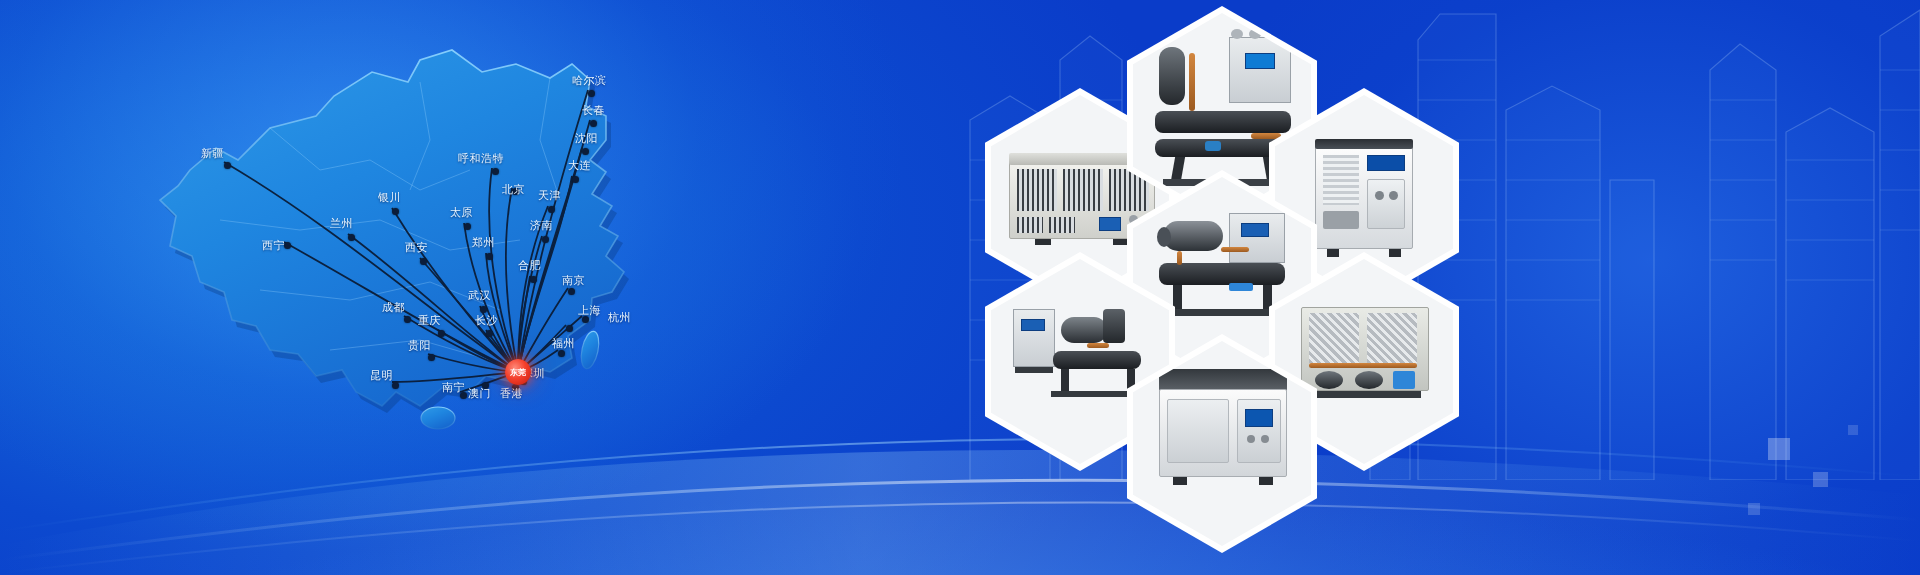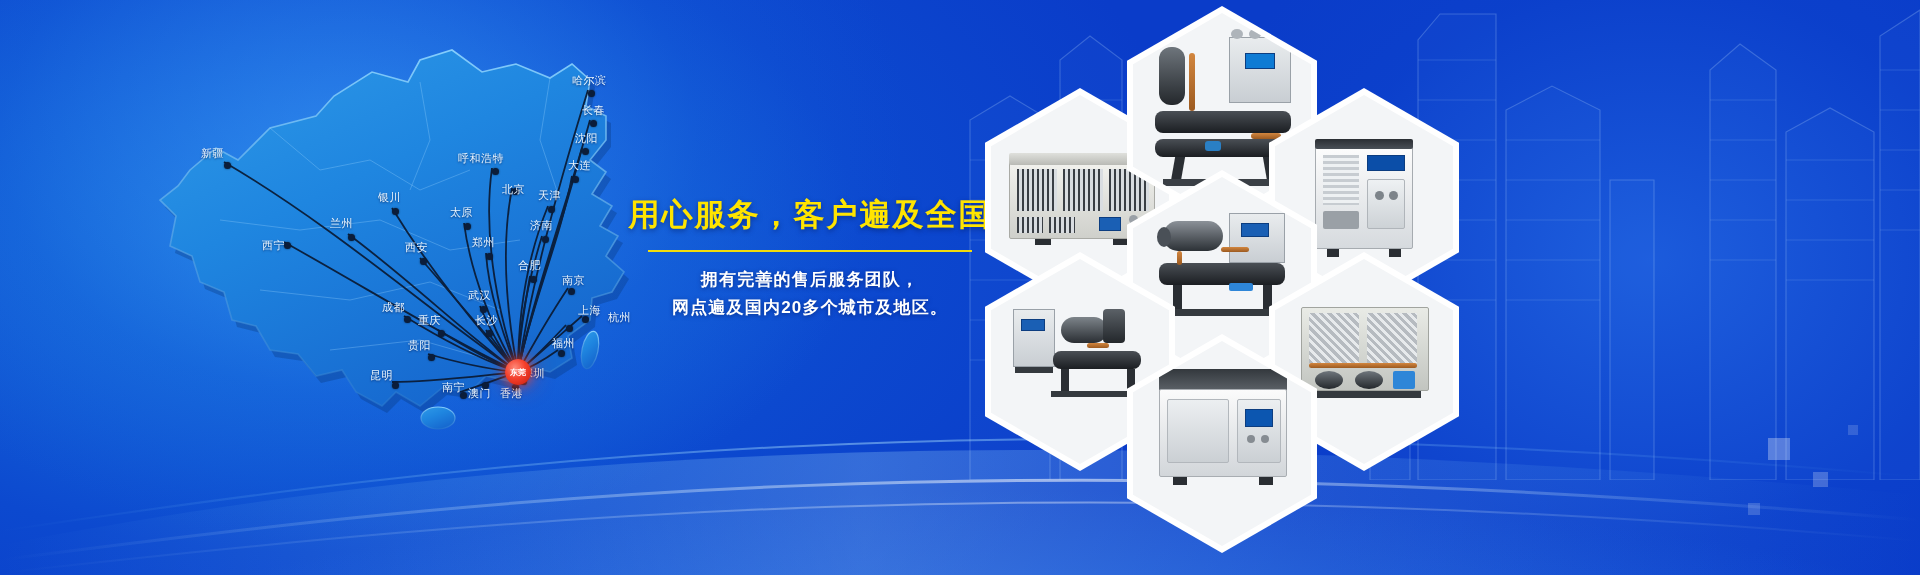--- a/index.html
+++ b/index.html
@@ -252,26 +252,20 @@
         <div class="node" style="left: 362px; top: 362px;"></div>
         <div class="map-lbl" style="left: 348px; top: 368px;">澳门</div>
       </div>
 
     
     <div class="hub" style="left:385px;top:339px;">
       <span>东莞</span>
     </div>
   </div>
 
-  <div class="copy">
-    <div class="headline">用心服务，客户遍及全国</div>
-    <div class="rule"></div>
-    <div class="sub">拥有完善的售后服务团队，</div>
-    <div class="sub">网点遍及国内20多个城市及地区。</div>
-  </div>
 
   <div class="hive">
 
     <div class="hex" style="left:10px;top:88px;">
       <div class="hexinner">
         <div class="photo">
           <div class="mbody" style="left:18px;top:66px;width:146px;height:78px;background:linear-gradient(180deg,#f2f2ee,#cfd0cb);border:1px solid #a9aaa5;"></div>
           <div class="mbody" style="left:18px;top:58px;width:146px;height:12px;background:linear-gradient(180deg,#dfe0dc,#b9bab5);"></div>
           <div class="grill" style="left:26px;top:74px;width:40px;height:42px;"></div>
           <div class="grill" style="left:72px;top:74px;width:40px;height:42px;"></div>

